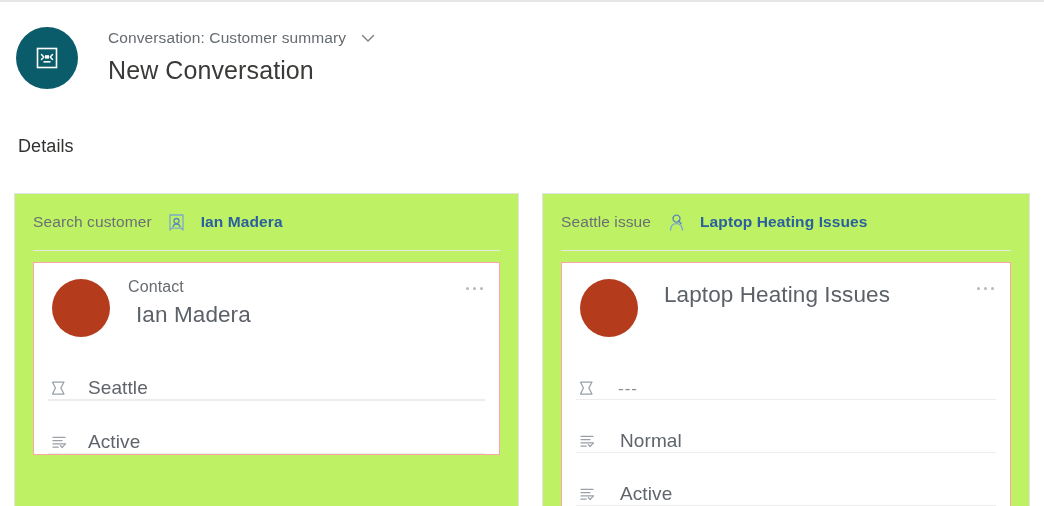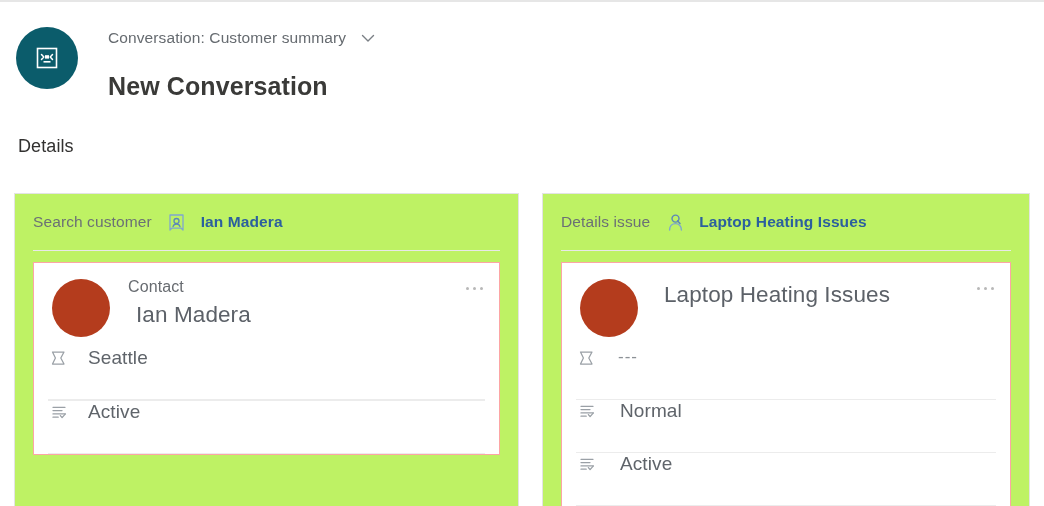--- a/index.html
+++ b/index.html
@@ -57,21 +57,20 @@
     align-items: center;
     justify-content: center;
   }
   .header-avatar svg { display: block; }
 
   .header-text {
     margin-left: 30px;
     margin-top: 6px;
     display: flex;
     flex-direction: column;
-    gap: 16px;
   }
 
   .breadcrumb-row {
     display: flex;
     align-items: center;
     height: 24px;
   }
   .breadcrumb-label {
     font-size: 15.5px;
     color: #666b70;
@@ -87,21 +86,21 @@
     justify-content: center;
   }
   .chevron-btn svg { display: block; }
 
   .record-title {
     font-size: 25px;
     color: #3a3a38;
     margin-top: 6px;
     letter-spacing: 0.1px;
     white-space: nowrap;
-    font-weight: 700;
+    font-weight: 400;
   }
 
   
   .tabbar {
     position: absolute;
     top: 136px;
     left: 0;
     width: 1044px;
     height: 38px;
   }
@@ -247,21 +246,21 @@
     display: block;
     width: 3px;
     height: 3px;
     border-radius: 50%;
     background: #b8b8b8;
   }
 
   
   .attr-row {
     display: flex;
-    align-items: flex-start;
+    align-items: flex-end;
     height: 52px;
     padding-left: 14px;
     padding-right: 14px;
     box-sizing: border-box;
   }
   .attr-icon {
     width: 22px;
     height: 22px;
     flex: 0 0 auto;
     display: flex;
@@ -389,21 +388,21 @@
           <span class="attr-value">Active</span>
         </div>
         <div class="attr-divider"></div>
 
       </div>
     </div>
 
     <div class="panel panel-right">
 
       <div class="search-row">
-        <span class="search-label">Details issue</span>
+        <span class="search-label">Seattle issue</span>
         <span class="lookup-icon">
           <svg width="21" height="21" viewBox="0 0 21 21" aria-hidden="true">
             <circle cx="10.5" cy="6.6" r="3.5" fill="none" stroke="#5c87b8" stroke-width="1.4"></circle>
             <path d="M12.6 8.9 L15 11.4" fill="none" stroke="#5c87b8" stroke-width="1.5" stroke-linecap="round"></path>
             <path d="M4.6 18 C4.6 13.9 7.2 11.6 10.5 11.6 C13.8 11.6 16.4 13.9 16.4 18" fill="none" stroke="#7fa6cf" stroke-width="1.4" stroke-linecap="round"></path>
           </svg>
         </span>
         <span class="lookup-value">Laptop Heating Issues</span>
       </div>
 

